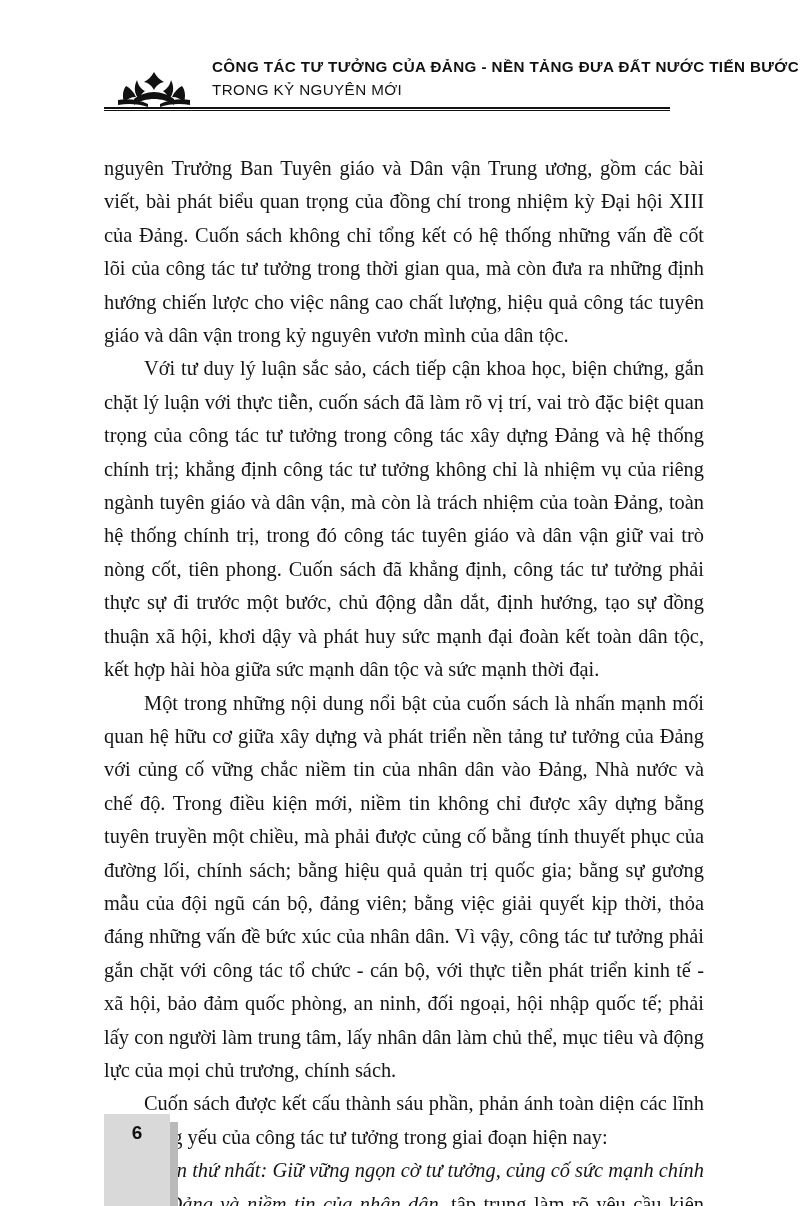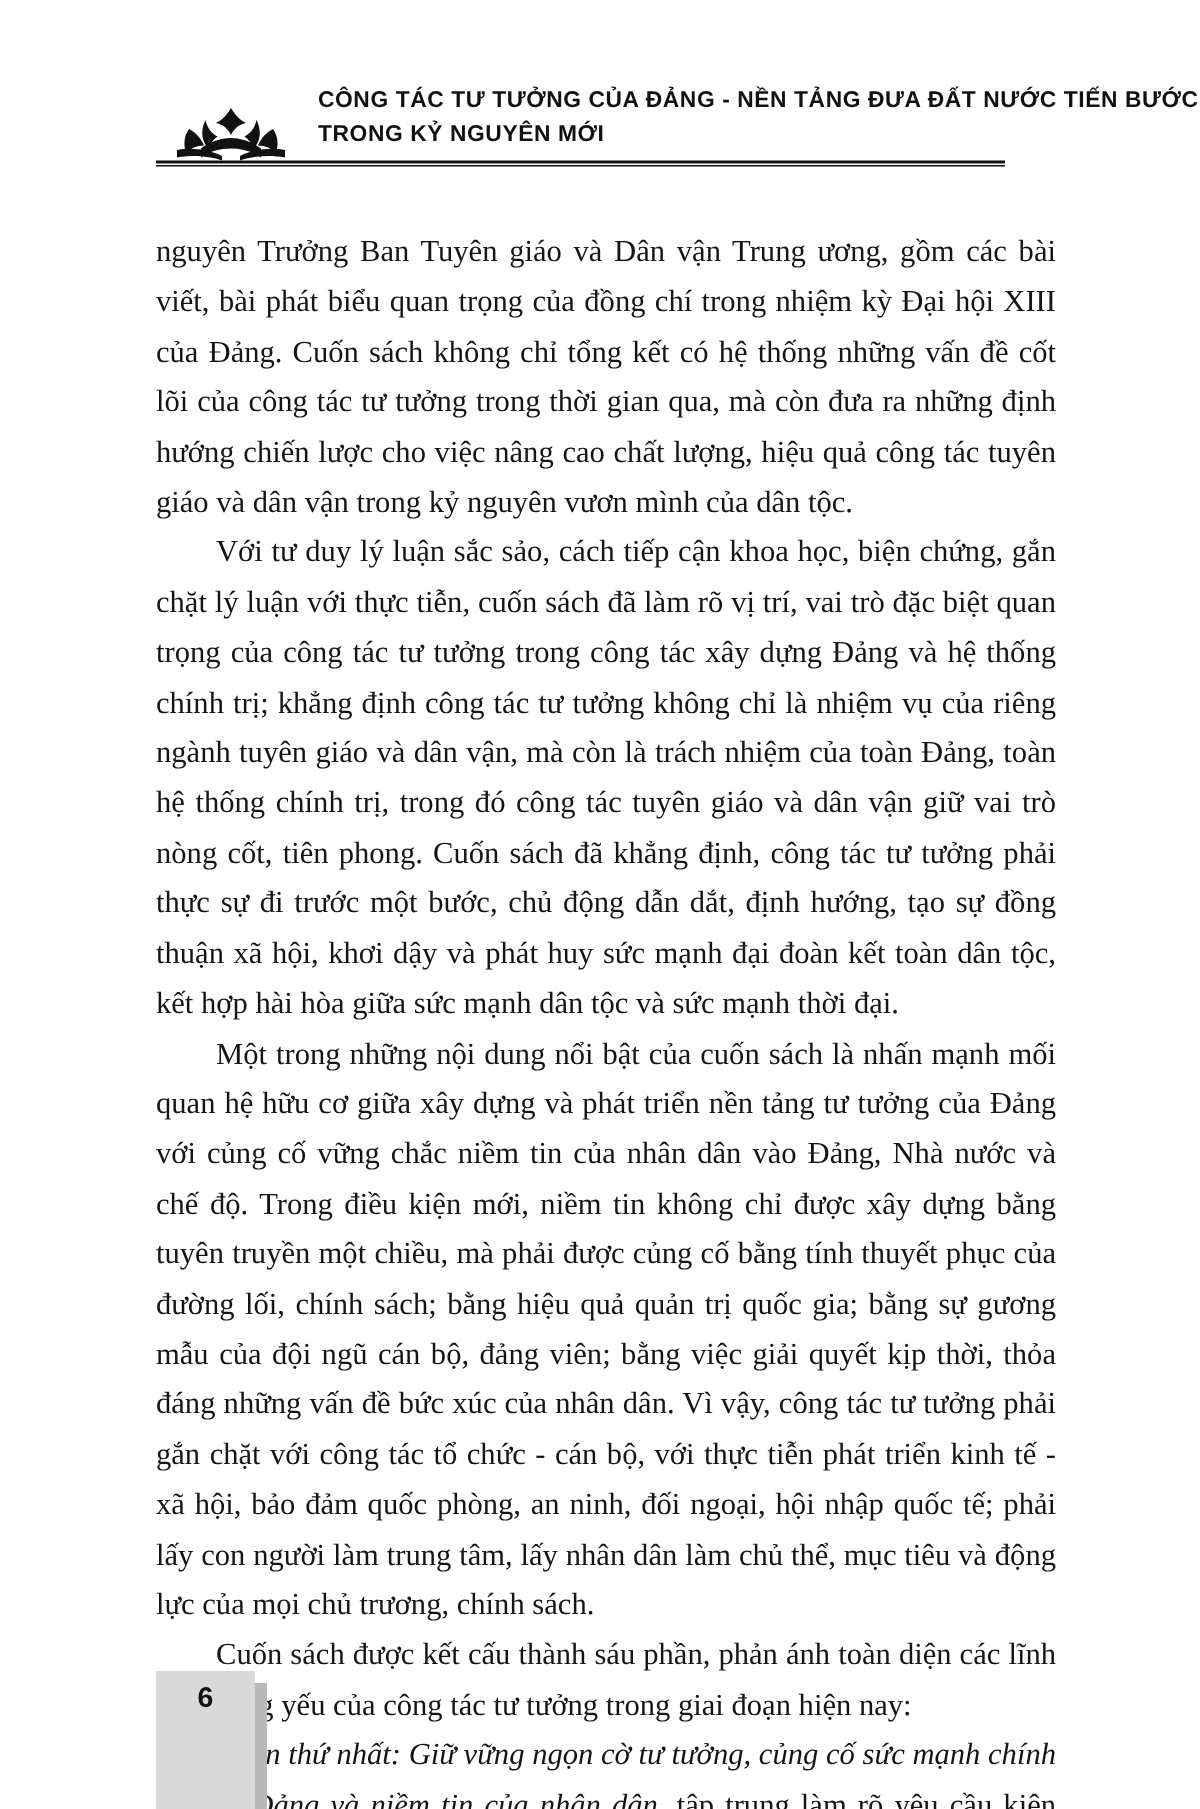--- a/index.html
+++ b/index.html
@@ -64,21 +64,21 @@
   .header-line1 {
     font-family: "Liberation Sans", sans-serif;
     font-weight: bold;
     font-size: 15.2px;
     letter-spacing: 0.4px;
     color: #111;
     white-space: nowrap;
   }
   .header-line2 {
     font-family: "Liberation Sans", sans-serif;
-    font-weight: bold;
+    font-weight: normal;
     font-size: 15.2px;
     letter-spacing: 0.4px;
     color: #111;
     margin-top: 6px;
     white-space: nowrap;
   }
 
   
   .content {
     position: absolute;

